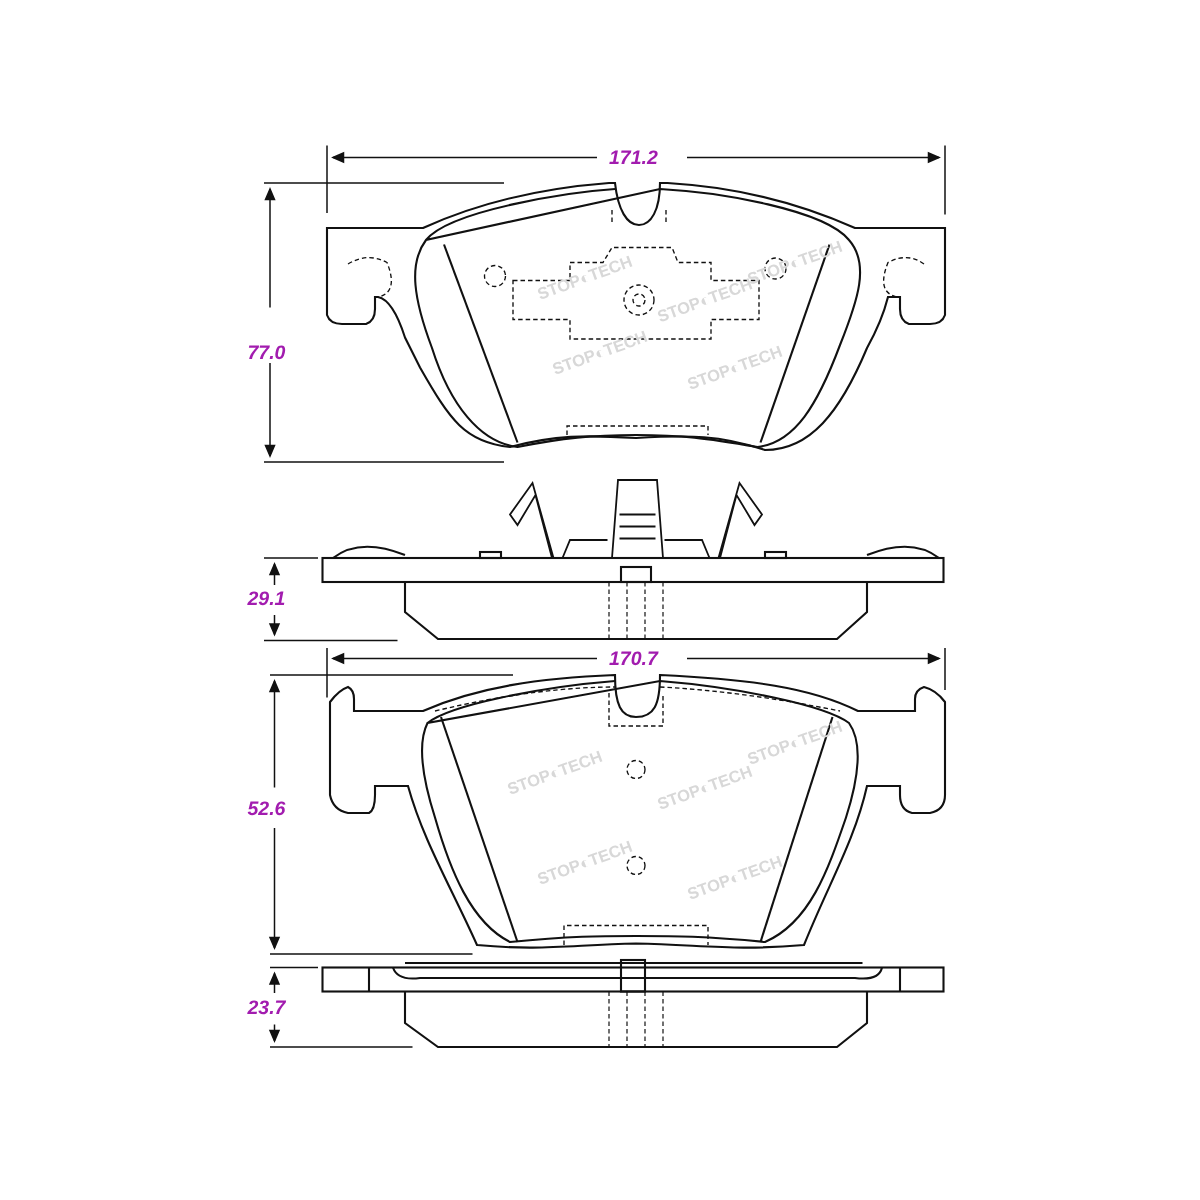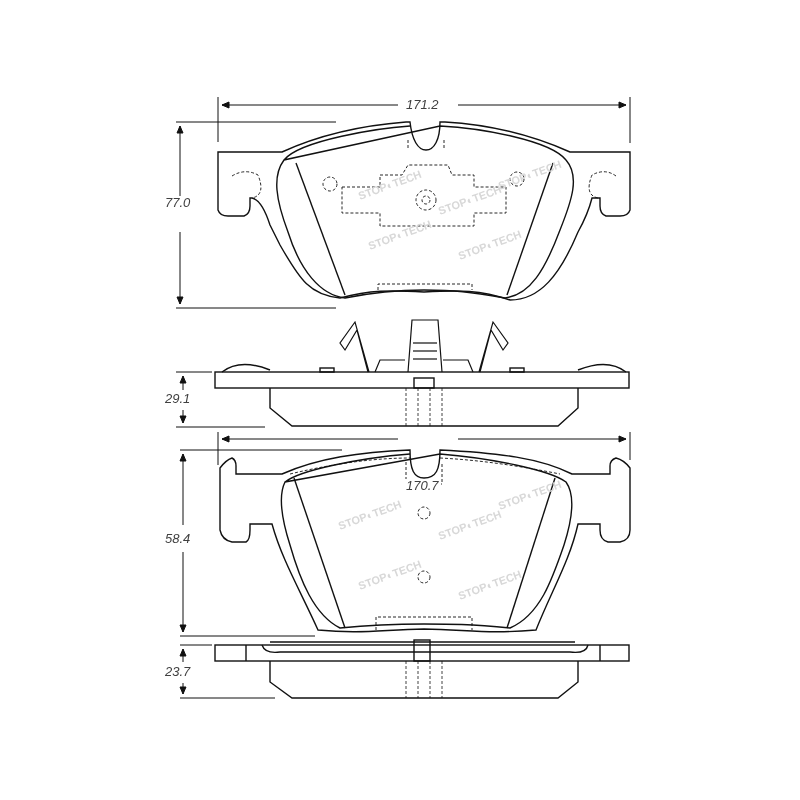--- a/index.html
+++ b/index.html
@@ -1,18 +1,18 @@
 <!DOCTYPE html>
 <html><head>
 <meta charset="utf-8">
 <style>
   html,body{margin:0;padding:0;background:#ffffff;}
   body{width:800px;height:800px;position:relative;overflow:hidden;font-family:"Liberation Sans",sans-serif;}
   svg{position:absolute;left:0;top:0;}
-  .dim{position:absolute;font-family:"Liberation Sans",sans-serif;font-weight:normal;font-style:italic;font-size:13px;color:#404040;background:#fff;line-height:14px;padding:0 2px;}
+  .dim{position:absolute;font-family:"Liberation Sans",sans-serif;font-weight:bold;font-style:italic;font-size:13px;color:#a21caf;background:#fff;line-height:14px;padding:0 2px;}
   .wm{font-family:"Liberation Sans",sans-serif;font-weight:bold;font-size:11px;fill:#d8d8d8;}
 </style>
 </head>
 <body>
 
 <svg width="800" height="800" viewBox="0 0 800 800" fill="none" stroke="#111" stroke-width="1.4">
 
   <g stroke-width="1">
     <line x1="218" y1="97" x2="218" y2="142"></line>
     <line x1="630" y1="97" x2="630" y2="143"></line>
@@ -150,17 +150,17 @@
     <text class="wm" x="500" y="190" transform="rotate(-20 500 190)">STOP◐TECH</text>
     <text class="wm" x="340" y="530" transform="rotate(-20 340 530)">STOP◐TECH</text>
     <text class="wm" x="440" y="540" transform="rotate(-20 440 540)">STOP◐TECH</text>
     <text class="wm" x="360" y="590" transform="rotate(-20 360 590)">STOP◐TECH</text>
     <text class="wm" x="460" y="600" transform="rotate(-20 460 600)">STOP◐TECH</text>
     <text class="wm" x="500" y="510" transform="rotate(-20 500 510)">STOP◐TECH</text>
   </g>
 </svg>
 
 <div class="dim" style="left:404px;top:98px;">171.2</div>
-<div class="dim" style="left:163px;top:196px;">77.0</div>
+<div class="dim" style="left:163px;top:228px;">77.0</div>
 <div class="dim" style="left:163px;top:392px;">29.1</div>
-<div class="dim" style="left:404px;top:432px;margin-top:47px;">170.7</div>
-<div class="dim" style="left:163px;top:532px;">58.4</div>
+<div class="dim" style="left:404px;top:432px;">170.7</div>
+<div class="dim" style="left:163px;top:532px;">52.6</div>
 <div class="dim" style="left:163px;top:665px;">23.7</div>
 
 </body></html>

